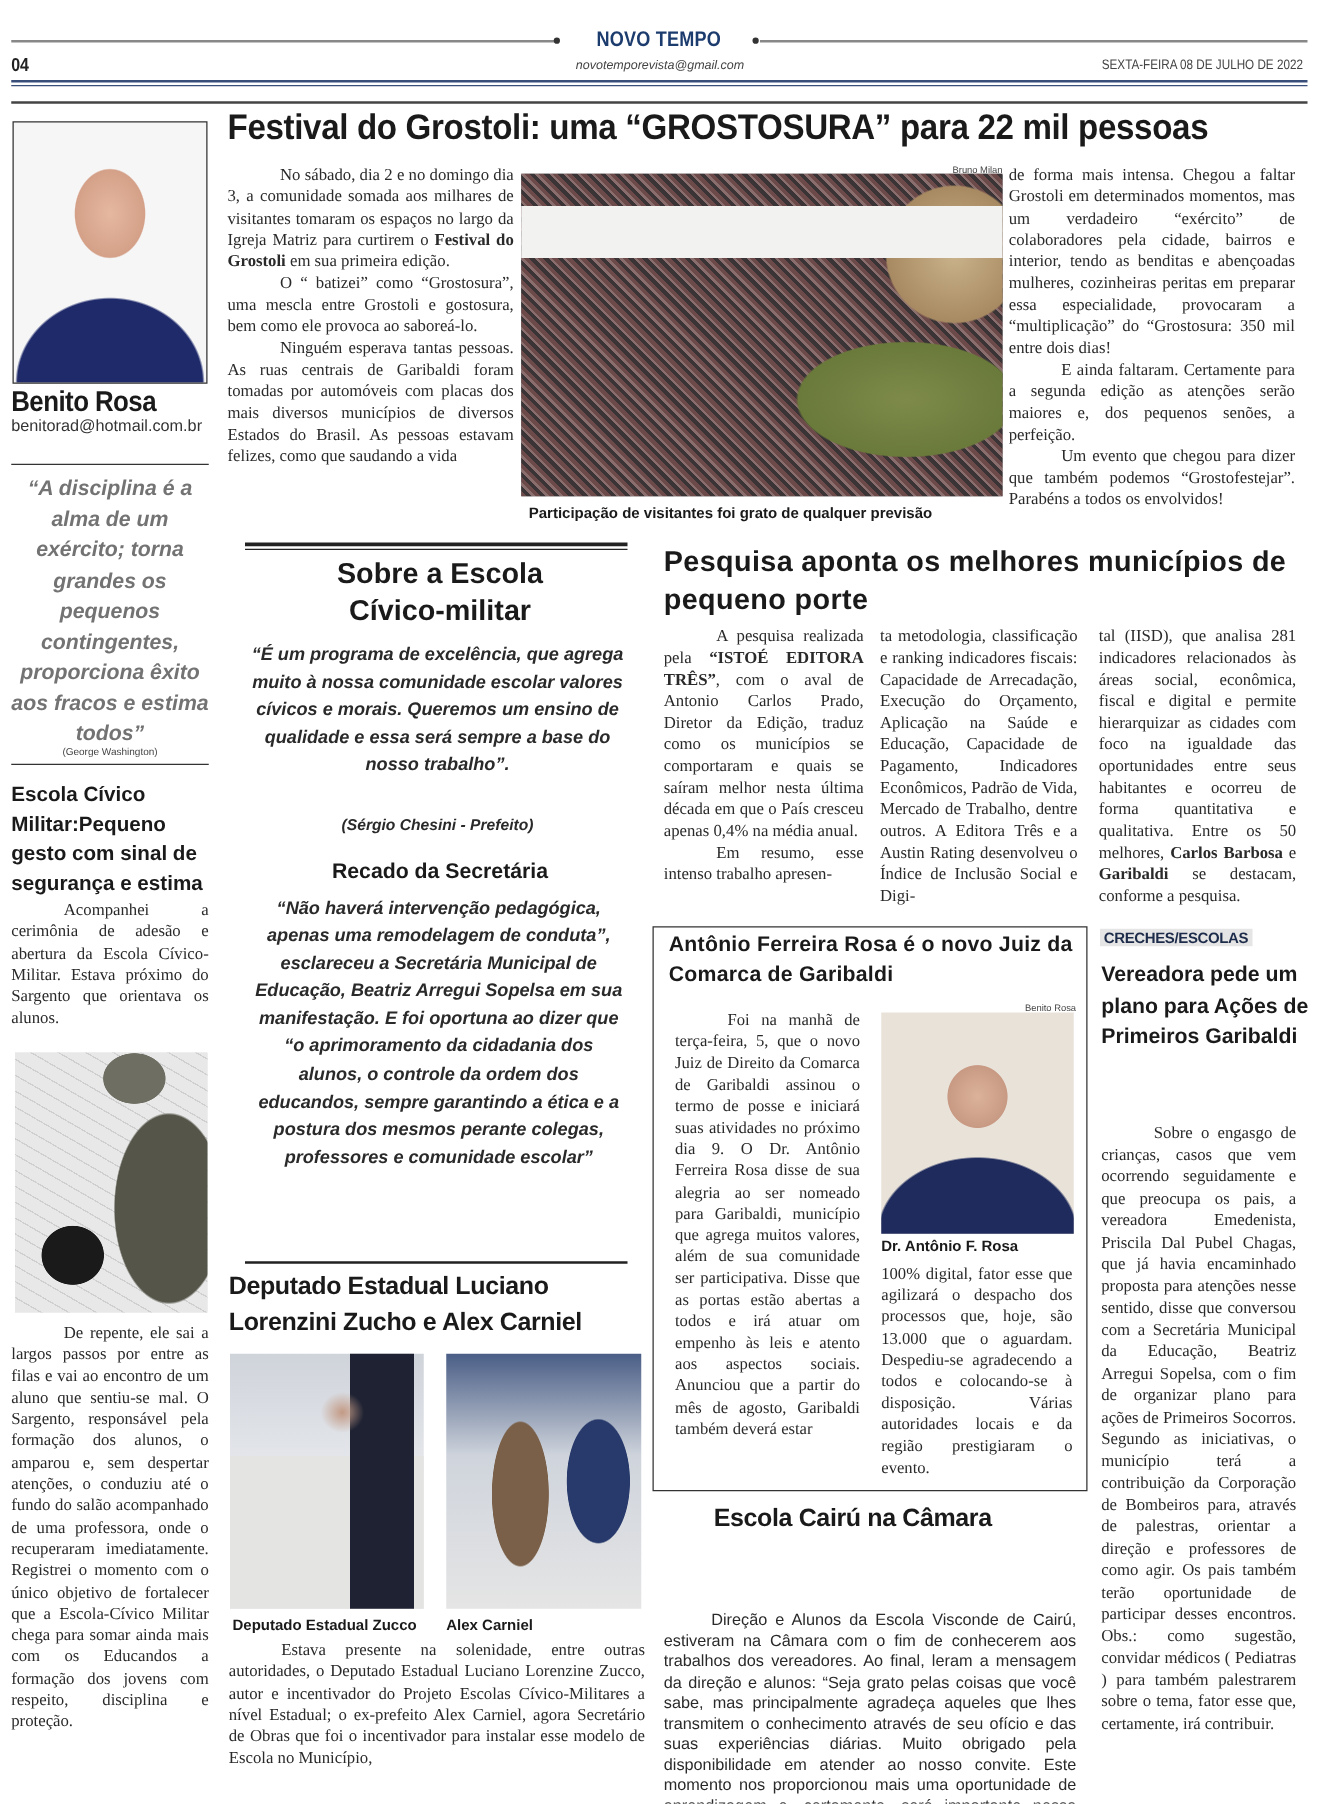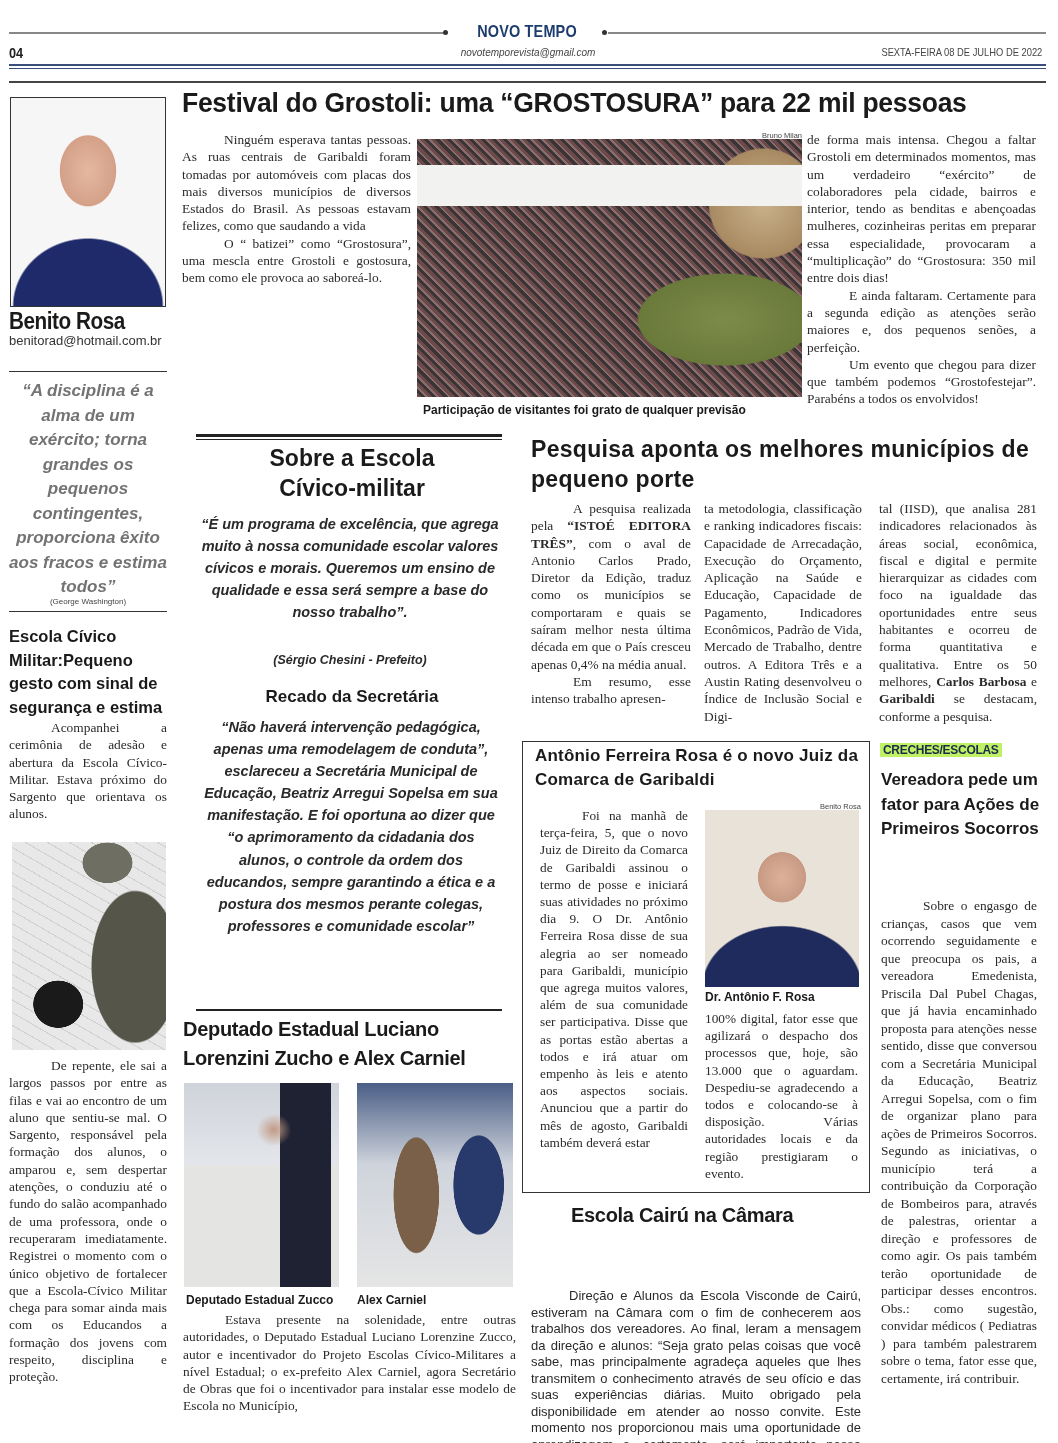--- a/index.html
+++ b/index.html
@@ -34,21 +34,21 @@
   .ph-deputy { background: radial-gradient(ellipse 14% 10% at 58% 23%, #c39a85 0%, transparent 80%), linear-gradient(90deg, transparent 0 62%, #1e2233 62% 95%, transparent 95%), linear-gradient(180deg, transparent 0 40%, #e4e4e2 40% 100%), linear-gradient(180deg, #cfd3da 0%, #e8eaee 50%); }
   .ph-alex { background: radial-gradient(ellipse 20% 30% at 78% 50%, #283a6b 0%, #283a6b 80%, transparent 82%), radial-gradient(ellipse 18% 35% at 38% 55%, #7a6048 0%, #7a6048 80%, transparent 82%), linear-gradient(180deg, #4a5e86 0%, #cfd4dc 40%, #e5e5e5 100%); }
   .ph-judge { background: radial-gradient(ellipse 22% 20% at 50% 38%, #dcb29a 0%, #c89a84 70%, transparent 72%), radial-gradient(ellipse 60% 40% at 50% 100%, #1e2b5c 0%, #1e2b5c 85%, transparent 87%), #e9e2d9; }
 
   .credit { position: absolute; font-family: "Liberation Sans", sans-serif; font-size: 7.5px; color: #444; }
   .caption { position: absolute; font-family: "Liberation Sans", sans-serif; font-weight: bold; font-size: 12px; color: #1a1a1a; }
 
   .quote-side { position: absolute; left: 9px; top: 379px; width: 158px; text-align: center; font-family: "Liberation Sans", sans-serif; font-style: italic; font-weight: bold; font-size: 17px; line-height: 24.5px; color: #737373; }
   .center-it { font-family: "Liberation Sans", sans-serif; font-style: italic; font-weight: bold; text-align: center; color: #2a2a2a; }
 
-  .tag { position: absolute; left: 880px; top: 743px; background: #bef264; padding: 0 3px; font-family: "Liberation Sans", sans-serif; font-weight: bold; font-size: 12px; color: #1d2b4a; letter-spacing: -0.3px; }
+  .tag { position: absolute; left: 880px; top: 743px; background: #e5e5e5; padding: 0 3px; font-family: "Liberation Sans", sans-serif; font-weight: bold; font-size: 12px; color: #1d2b4a; letter-spacing: -0.3px; }
   .box-judge { position: absolute; left: 522px; top: 741px; width: 348px; height: 452px; border: 1.5px solid #333; }
 </style>
 </head>
 <body>
 
 <div>
   <div class="mast-line" style="left:9px; top:32px; width:436px;"></div>
   <div class="mast-dot" style="left:443px; top:30px;"></div>
   <div class="brand">NOVO TEMPO</div>
   <div class="mast-dot" style="left:602px; top:30px;"></div>
@@ -73,22 +73,23 @@
 <div class="abs body-text" style="left:9px; top:719px; width:158px;">
     <p>Acompanhei a cerimônia de adesão e abertura da Escola Cívico-Militar. Estava próximo do Sargento que orientava os alunos.</p>
   </div>
 <div class="photo ph-student" style="left:12px; top:842px; width:154px; height:208px;"></div>
 <div class="abs body-text" style="left:9px; top:1057px; width:158px;">
     <p>De repente, ele sai a largos passos por entre as filas e vai ao encontro de um aluno que sentiu-se mal. O Sargento, responsável pela formação dos alunos, o amparou e, sem despertar atenções, o conduziu até o fundo do salão acompanhado de uma professora, onde o recuperaram  imediatamente. Registrei o momento com o único objetivo de fortalecer que a Escola-Cívico Militar chega para somar ainda mais com os Educandos a formação dos jovens com respeito, disciplina e proteção.</p>
   </div>
 
 <div class="abs head-sans" style="left:182px; top:86px; font-size:28.5px; letter-spacing:-0.3px; transform:scaleX(0.93); transform-origin:left; white-space:nowrap;">Festival do Grostoli: uma “GROSTOSURA” para 22 mil pessoas</div>
 <div class="abs body-text" style="left:182px; top:131px; width:229px;">
+  <p><span>No sábado, dia 2 e no domingo dia 3, a comunidade somada aos milhares de visitantes tomaram os espaços no largo da Igreja Matriz para curtirem o </span><b>Festival do Grostoli</b><span> em sua primeira edição.</span></p>
+  <p>O “ batizei” como “Grostosura”, uma mescla entre Grostoli e gostosura, bem como ele provoca ao saboreá-lo.</p>
   <p>Ninguém esperava tantas pessoas. As ruas centrais de Garibaldi foram tomadas por automóveis com placas dos mais diversos municípios de diversos Estados do Brasil. As pessoas estavam felizes, como que saudando a vida</p>
-  <p>O “ batizei” como “Grostosura”, uma mescla entre Grostoli e gostosura, bem como ele provoca ao saboreá-lo.</p>
 </div>
 <div class="credit" style="left:762px; top:131px;">Bruno Milan</div>
 <div class="photo ph-festival" style="left:417px; top:139px; width:385px; height:258px;"></div>
 <div class="caption" style="left:423px; top:403px;">Participação de visitantes foi grato de qualquer previsão</div>
 <div class="abs body-text" style="left:807px; top:131px; width:229px;">
   <p style="text-indent:0">de forma mais intensa. Chegou a faltar Grostoli em determinados momentos, mas um verdadeiro “exército” de colaboradores pela cidade, bairros e interior,  tendo as benditas e abençoadas mulheres,  cozinheiras peritas em preparar essa especialidade, provocaram a “multiplicação” do “Grostosura: 350 mil entre dois dias!</p>
   <p>E ainda faltaram. Certamente para a segunda edição as atenções serão maiores e, dos pequenos senões, a perfeição.</p>
   <p>Um evento que chegou para dizer que também podemos “Grostofestejar”. Parabéns a todos os envolvidos!</p>
 </div>
 
@@ -131,21 +132,21 @@
 <div class="photo ph-judge" style="left:705px; top:810px; width:154px; height:177px;"></div>
 <div class="caption" style="left:705px; top:990px;">Dr. Antônio F. Rosa</div>
 <div class="abs body-text" style="left:540px; top:807px; width:148px; font-size:13.3px; line-height:17.2px;">
     <p>Foi na manhã de terça-feira, 5, que o novo Juiz de Direito da Comarca de Garibaldi assinou o termo de posse e iniciará suas atividades no próximo dia 9. O Dr. Antônio Ferreira Rosa disse de sua alegria ao ser nomeado para Garibaldi, município que agrega muitos valores, além de sua comunidade ser participativa. Disse que as portas estão abertas a todos e irá atuar om empenho às leis e atento aos aspectos sociais. Anunciou que a partir do mês de agosto, Garibaldi também deverá estar</p>
   </div>
 <div class="abs body-text" style="left:705px; top:1010px; width:153px; font-size:13.3px; line-height:17.2px;">
     <p style="text-indent:0">100% digital, fator esse que agilizará o despacho dos processos que, hoje, são 13.000 que o aguardam.  Despediu-se agradecendo a todos e colocando-se à disposição. Várias autoridades locais e da região prestigiaram o evento.</p>
   </div>
 
 <div class="tag">CRECHES/ESCOLAS</div>
-<div class="abs head-sans" style="left:881px; top:768px; width:170px; font-size:17px; line-height:24.5px;">Vereadora pede um fator para Ações de Primeiros Socorros</div>
+<div class="abs head-sans" style="left:881px; top:768px; width:170px; font-size:17px; line-height:24.5px;">Vereadora pede um plano para Ações de Primeiros Garibaldi</div>
 <div class="abs body-text" style="left:881px; top:897px; width:156px; line-height:17.5px;">
     <p>Sobre o engasgo de crianças, casos que vem ocorrendo seguidamente e que preocupa os pais, a vereadora Emedenista,  Priscila Dal Pubel Chagas, que já havia encaminhado proposta para atenções nesse sentido, disse que conversou com a Secretária Municipal da Educação, Beatriz Arregui Sopelsa, com o fim de organizar plano para ações de Primeiros Socorros. Segundo as iniciativas,  o município terá a contribuição da Corporação de Bombeiros para, através de palestras, orientar a direção e professores de como agir. Os pais também terão oportunidade de participar desses encontros. Obs.: como sugestão, convidar médicos ( Pediatras ) para também palestrarem sobre o tema, fator esse que, certamente, irá contribuir.</p>
   </div>
 
 <div class="abs head-sans" style="left:531px; top:1204px; font-size:20px; letter-spacing:-0.3px;margin-left:40px;">Escola Cairú na Câmara</div>
 <div class="abs sans" style="left:531px; top:1288px; width:330px; font-size:13px; line-height:16.5px; text-align:justify; color:#2a2a2a;">
     <p style="text-indent:38px;">Direção e Alunos da Escola Visconde de Cairú, estiveram na Câmara com o fim de conhecerem aos trabalhos dos vereadores. Ao final, leram a mensagem da direção e alunos: “Seja grato pelas coisas que você sabe, mas principalmente agradeça aqueles que lhes transmitem o conhecimento através de seu ofício e das suas experiências diárias. Muito obrigado pela disponibilidade em atender ao nosso convite.  Este momento nos proporcionou mais uma oportunidade de aprendizagem e, certamente, será importante nessa caminhada de estudos. Com carinho.  DIreção da Escola Visconde de Cairú, professora Vânia Morelatto Maffei, alunos da Sétima Série Anos  A e B. “</p>
   </div>
 
 </body></html>

